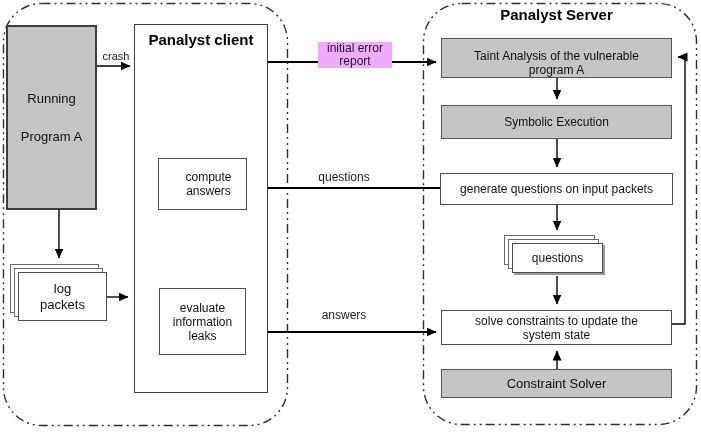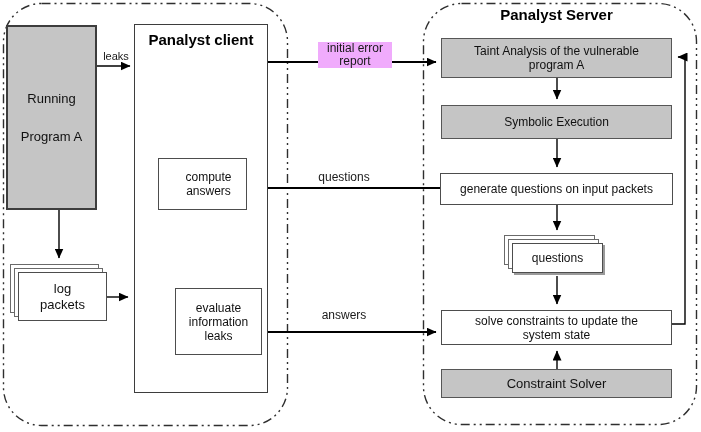--- a/index.html
+++ b/index.html
@@ -79,27 +79,27 @@
     <span style="display:block;width:60px;">log packets</span>
   </div>
 
   <div class="client-outline" style="left:134px;top:24px;width:134px;height:369px;"></div>
   <div class="title" style="left:134px;top:31px;width:134px;">Panalyst client</div>
 
   <div class="box" style="left:158px;top:158px;width:89px;height:52px;padding-left:12px;">
     <span style="display:block;width:60px;">compute answers</span>
   </div>
 
-  <div class="box" style="left:159px;top:288px;width:87px;height:67px;margin-left:16px;">
+  <div class="box" style="left:159px;top:288px;width:87px;height:67px;">
     <span style="display:block;width:72px;">evaluate information leaks</span>
   </div>
 
   <div class="title" style="left:441px;top:6px;width:231px;">Panalyst Server</div>
 
-  <div class="box gray" style="left:441px;top:38px;width:231px;height:40px;">
+  <div class="box gray" style="left:441px;top:38px;width:231px;height:40px;justify-content:flex-end;">
     <span style="display:block;width:200px;">Taint Analysis of the vulnerable program A</span>
   </div>
 
   <div class="box" style="left:440px;top:173px;width:233px;height:32px;">
     <span>generate questions on input packets</span>
   </div>
 
   <div class="box gray" style="left:441px;top:105px;width:231px;height:34px;">
     <span>Symbolic Execution</span>
   </div>
@@ -111,21 +111,21 @@
   </div>
 
   <div class="box" style="left:441px;top:310px;width:231px;height:35px;">
     <span style="display:block;width:190px;">solve constraints to update the system state</span>
   </div>
 
   <div class="box gray" style="left:441px;top:369px;width:231px;height:29px;font-size:13px;">
     <span>Constraint Solver</span>
   </div>
 
-  <div class="lbl" style="left:99px;top:50px;width:34px;font-size:11px;">leaks</div>
+  <div class="lbl" style="left:99px;top:50px;width:34px;font-size:11px;">crash</div>
 
   <div class="lbl" style="left:318px;top:42px;width:74px;background:#f0abfc;">initial error report</div>
 
   <div class="lbl" style="left:314px;top:171px;width:60px;">questions</div>
 
   <div class="lbl" style="left:316px;top:309px;width:56px;">answers</div>
 
 </div>
 
 </body></html>

